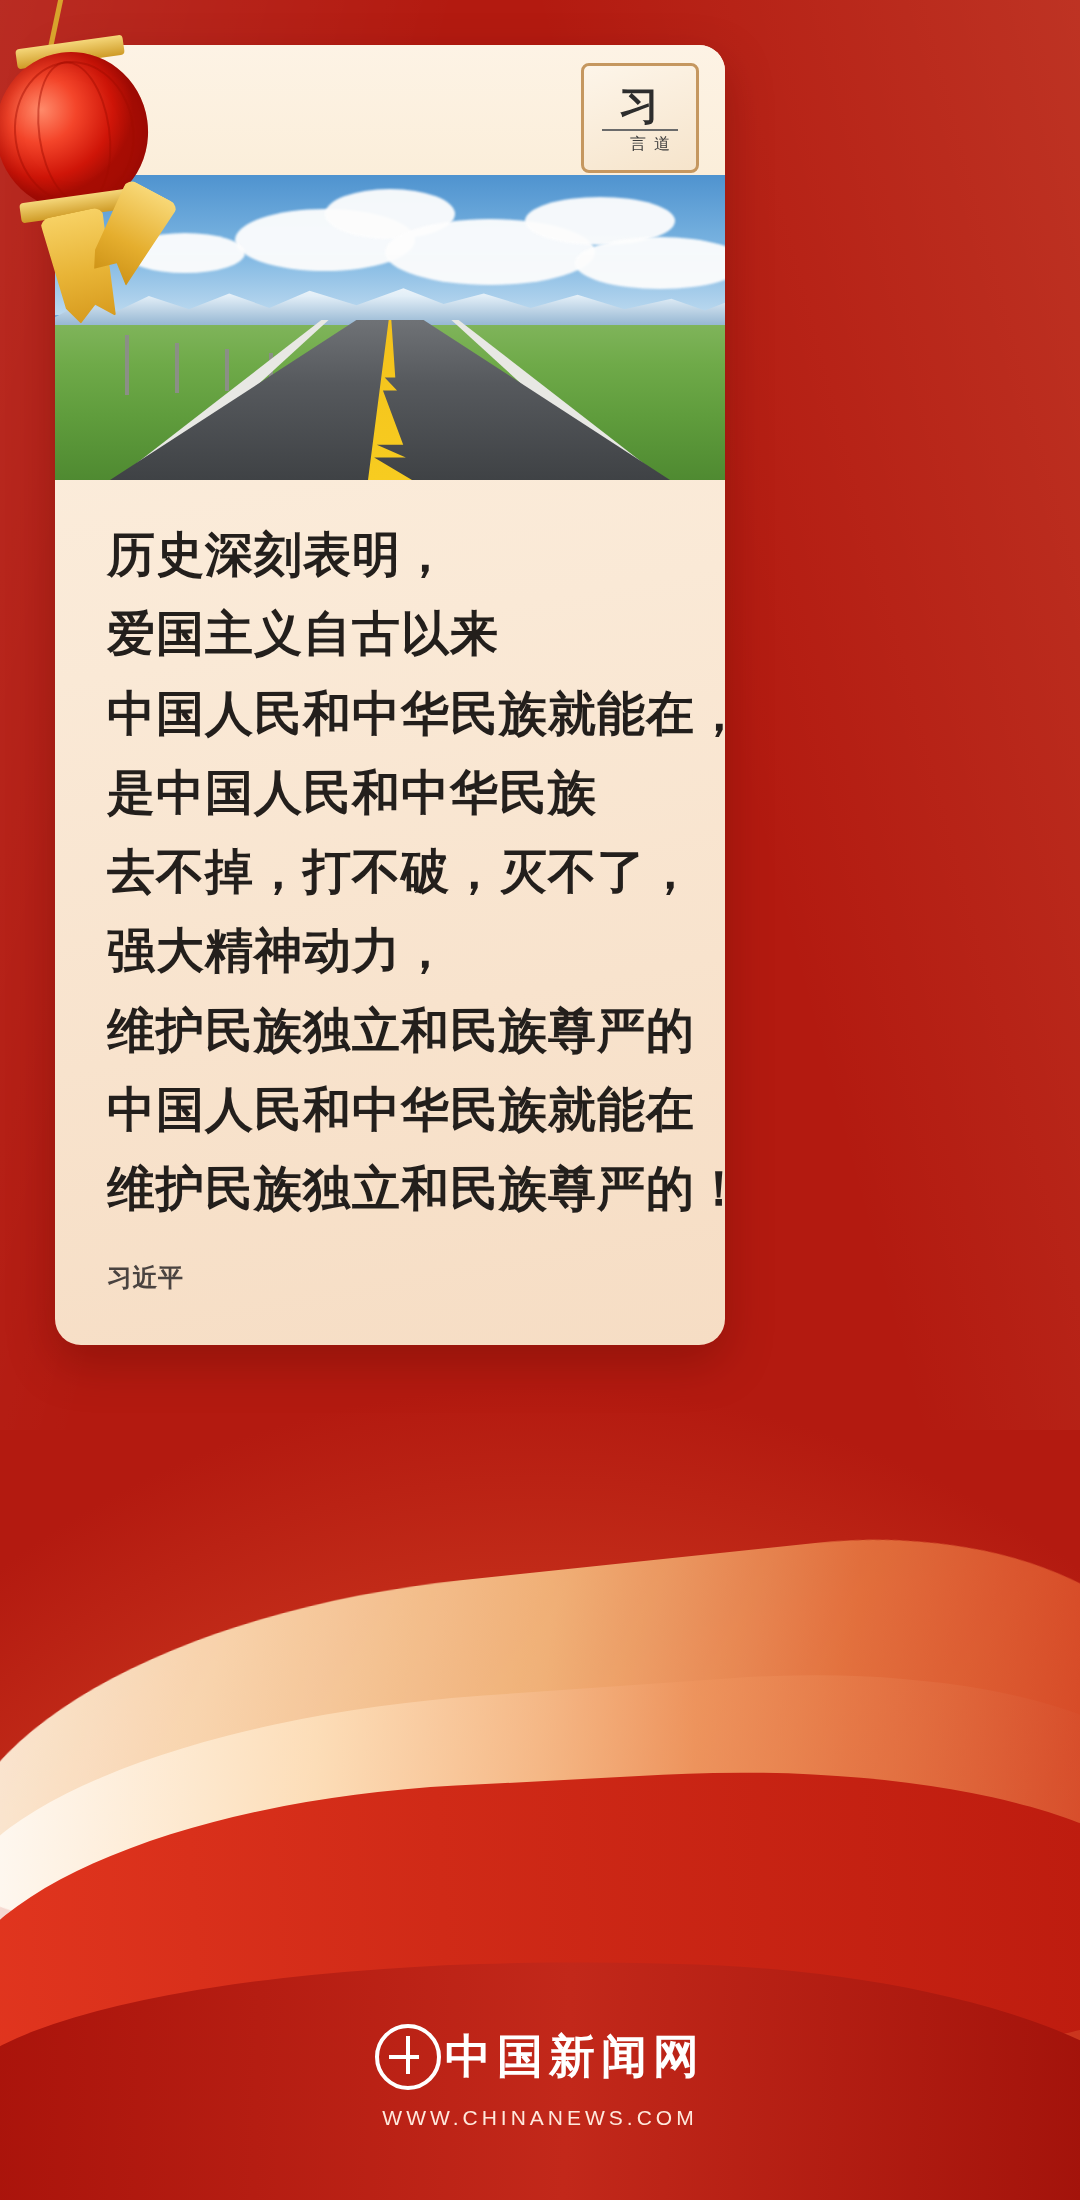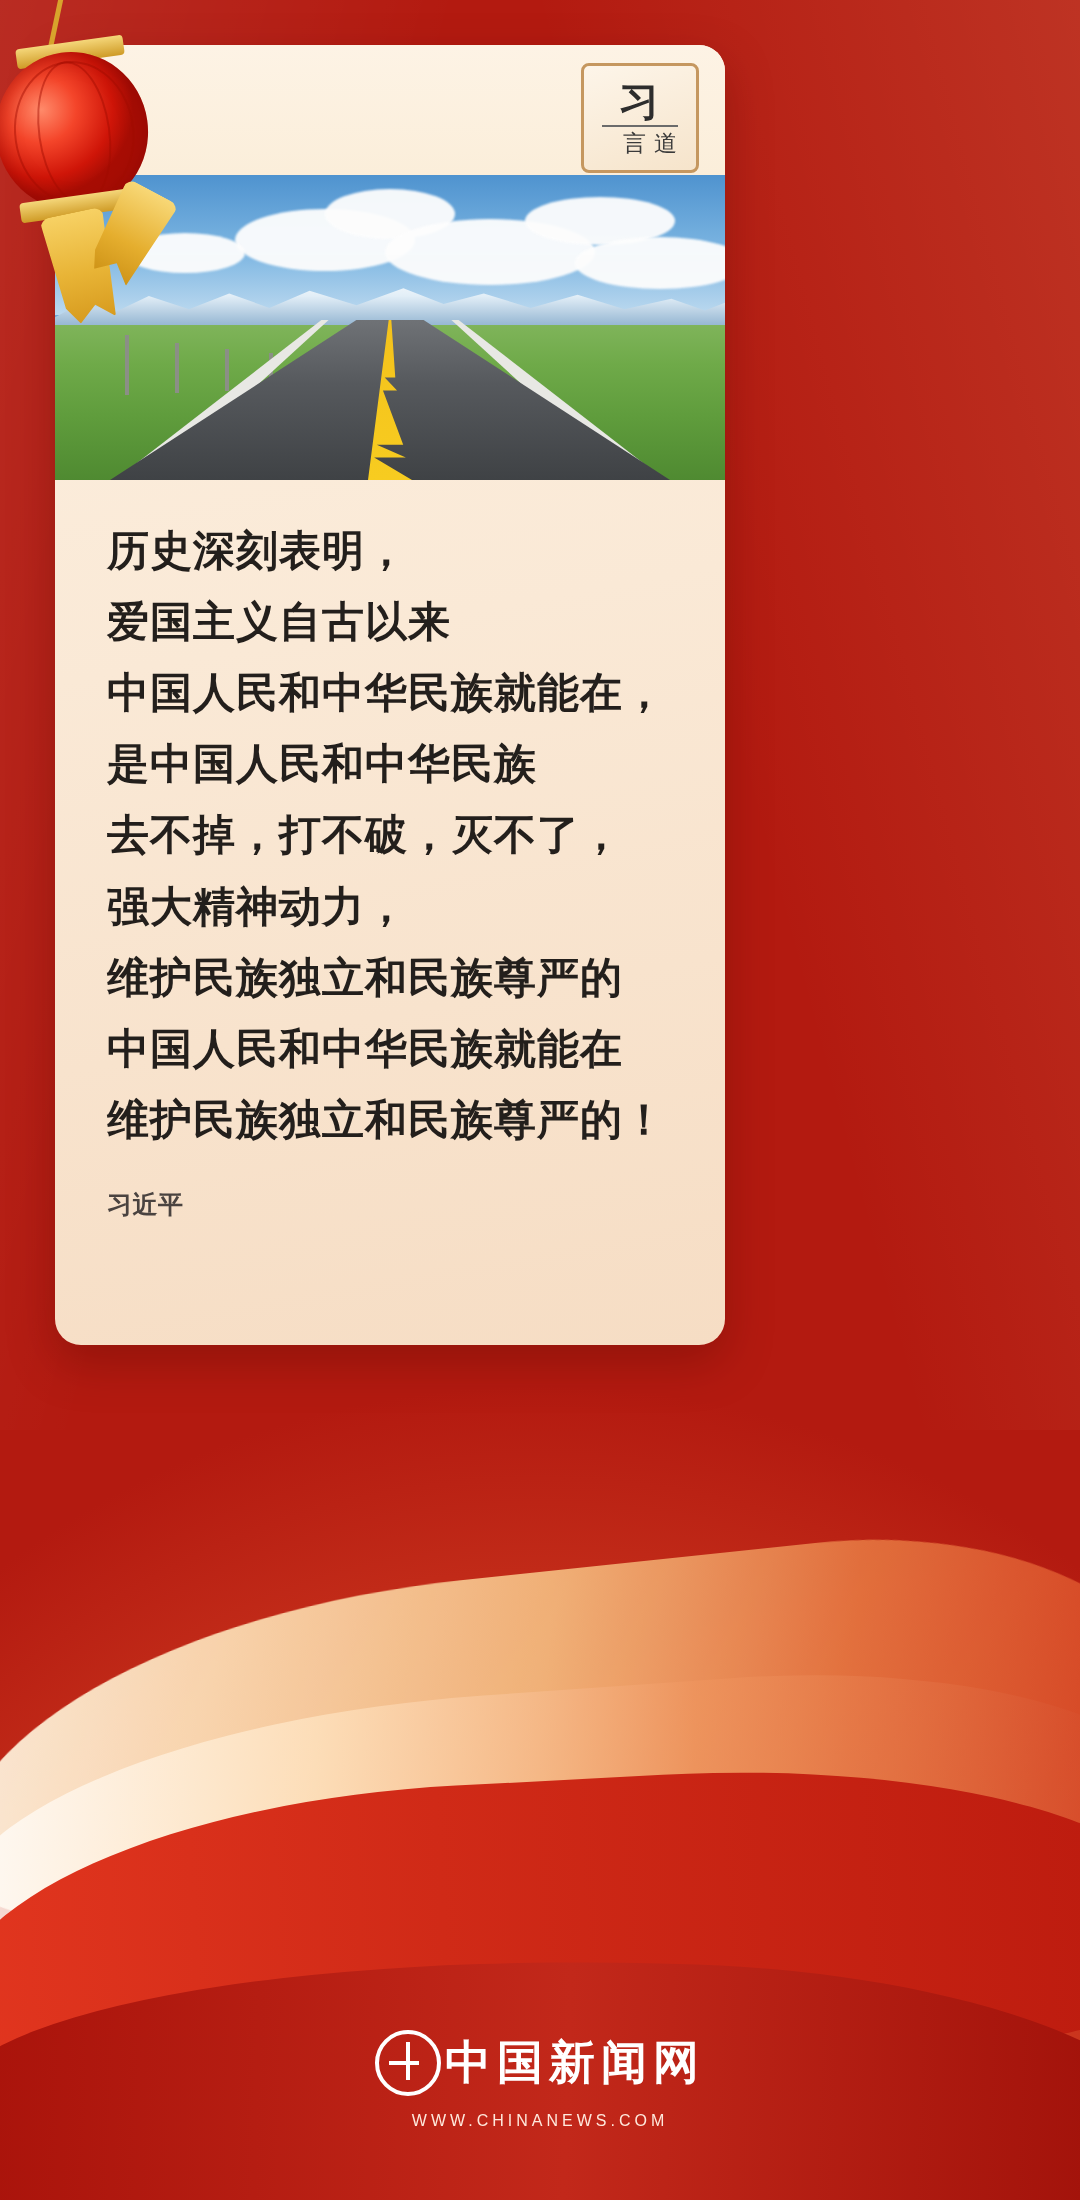--- a/index.html
+++ b/index.html
@@ -116,21 +116,21 @@
     letter-spacing: 2px;
     margin-bottom: 4px;
   }
   .seal .seal-rule {
     width: 76px;
     height: 2px;
     background: #6b6b6b;
     margin-bottom: 5px;
   }
   .seal .seal-bottom {
-    font-size: 23px;
+    font-size: 16px;
     letter-spacing: 8px;
     padding-left: 8px;
     color: #3a3a3a;
     margin-left: 20px;
   }
 
   
   .photo {
     position: relative;
     height: 305px;
@@ -205,21 +205,21 @@
     width: 4px;
     background: #8b8f86;
   }
 
   
   .quote {
     padding: 42px 52px 0 52px;
   }
   .quote p {
     margin: 0 0 14px 0;
-    font-size: 42px;
+    font-size: 48px;
     line-height: 1.36;
     font-weight: 700;
     color: #231f1c;
     letter-spacing: 1px;
     white-space: nowrap;
   }
   .attrib {
     padding: 26px 52px 0 52px;
   }
   .attrib p {
@@ -339,21 +339,21 @@
     height: 4px;
     background: #fff;
   }
   .brand-name {
     font-size: 46px;
     font-weight: 700;
     letter-spacing: 6px;
   }
   .brand-url {
     margin-top: 12px;
-    font-size: 16px;
+    font-size: 21px;
     letter-spacing: 4px;
     color: #ffe9dd;
   }
 </style>
 </head>
 <body>
 
 <div id="poster">
 
   <div class="ribbon ribbon-1"></div>

